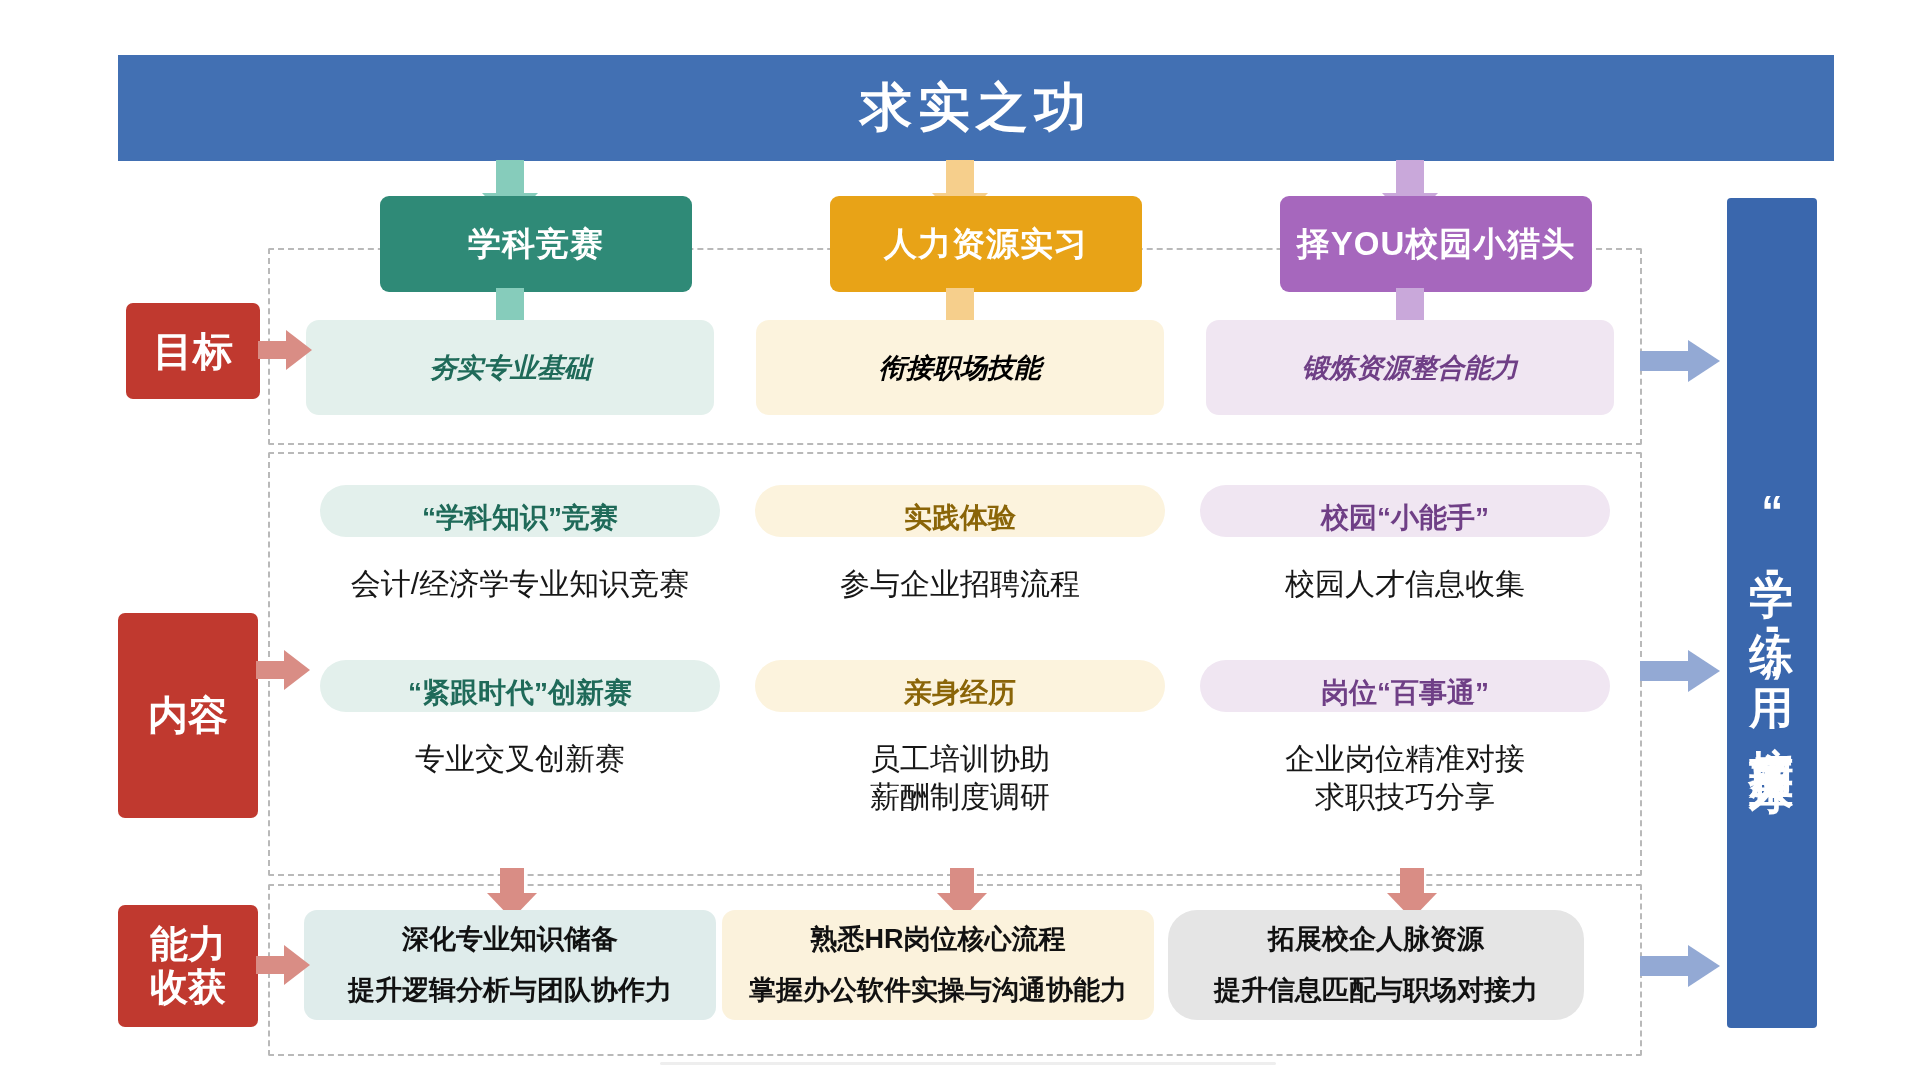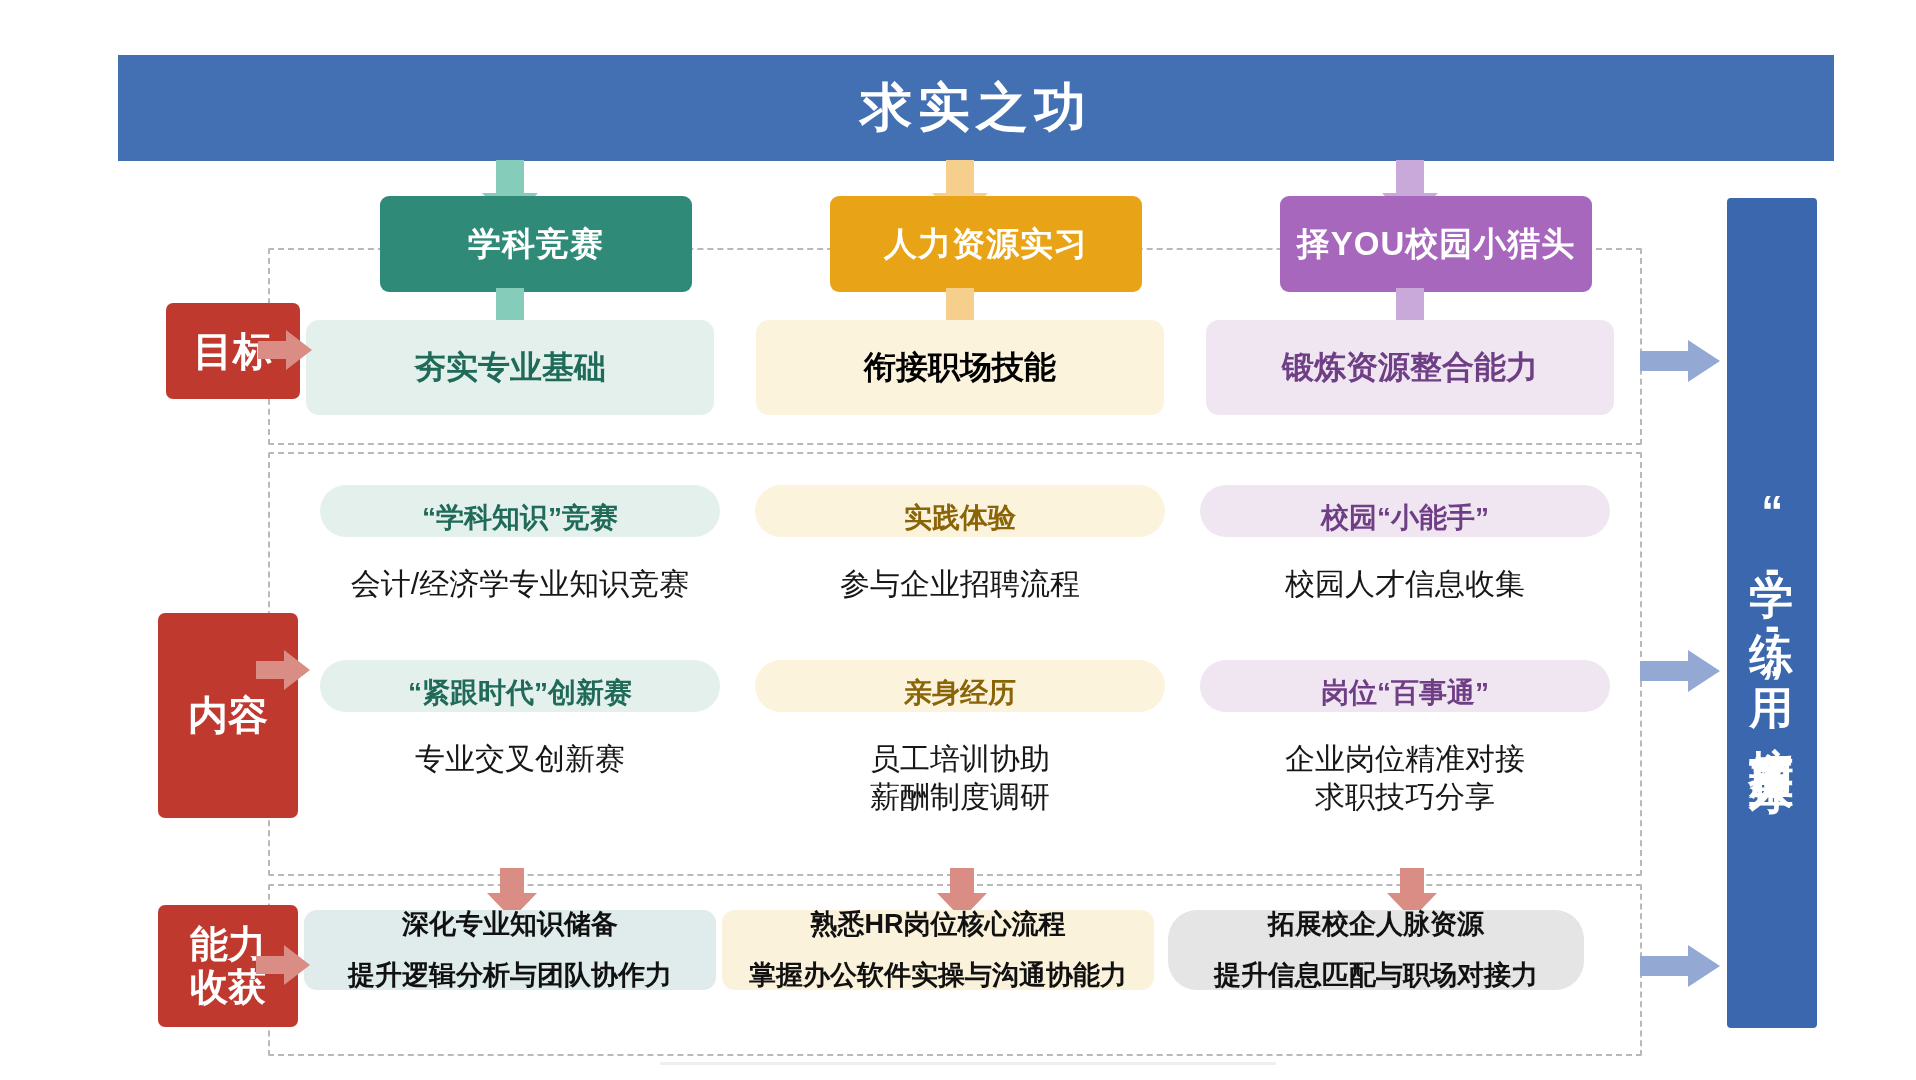--- a/index.html
+++ b/index.html
@@ -40,21 +40,21 @@
     position:absolute;border:2px dashed #b9b9b9;border-radius:2px;
   }
   #dash-goal{left:268px;top:248px;width:1370px;height:193px;}
   #dash-content{left:268px;top:452px;width:1370px;height:420px;}
   #dash-ability{left:268px;top:884px;width:1370px;height:168px;}
 
   
   .row-label{
     position:absolute;background:#c0392f;border-radius:7px;
     display:flex;align-items:center;justify-content:center;
-    color:#ffffff;font-weight:bold;text-align:center;line-height:1.12;margin-left:40px;
+    color:#ffffff;font-weight:bold;text-align:center;line-height:1.12;
   }
   #label-goal{left:126px;top:303px;width:134px;height:96px;font-size:40px;}
   #label-content{left:118px;top:613px;width:140px;height:205px;font-size:40px;}
   #label-ability{left:118px;top:905px;width:140px;height:122px;font-size:38px;}
 
   
   .red-arrow{position:absolute;}
   .red-arrow .shaft{
     position:absolute;left:0;top:11px;width:30px;height:18px;background:#d98d85;
   }
@@ -118,21 +118,21 @@
     border-top:26px solid #d98d85;
   }
   #da-ab-0{left:487px;top:868px;width:50px;height:54px;}
   #da-ab-1{left:937px;top:868px;width:50px;height:54px;}
   #da-ab-2{left:1387px;top:868px;width:50px;height:54px;}
 
   
   .goal-box{
     position:absolute;top:320px;width:408px;height:95px;border-radius:13px;
     display:flex;align-items:center;justify-content:center;
-    font-size:32px;font-weight:bold;white-space:nowrap;
+    font-size:27px;font-weight:bold;white-space:nowrap;font-style:italic;
   }
   #goal-0{left:306px;background:#e3f0ec;color:#1f6a59;}
   #goal-1{left:756px;background:#fcf3dd;color:#000000;}
   #goal-2{left:1206px;background:#f0e6f2;color:#6f3f86;}
 
   
   .pill{
     position:absolute;height:52px;border-radius:26px;
     display:flex;align-items:flex-end;justify-content:center;
     font-size:28px;font-weight:bold;white-space:nowrap;
@@ -153,21 +153,21 @@
 
   
   .r1-pill{top:485px;}
   .r1-desc{top:565px;}
   
   .r2-pill{top:660px;}
   .r2-desc{top:740px;}
 
   
   .ability-box{
-    position:absolute;top:910px;height:80px;border-radius:13px;
+    position:absolute;top:910px;height:110px;border-radius:13px;
     display:flex;flex-direction:column;align-items:center;justify-content:center;
     font-size:27px;font-weight:bold;line-height:1.3;white-space:nowrap;
     color:#111111;
     gap:16px;
   }
   #ab-0{left:304px;width:412px;background:#dfeceb;}
   #ab-1{left:722px;width:432px;background:#fbf2dc;}
   #ab-2{left:1168px;width:416px;background:#e5e5e5;border-radius:29px;}
 
   

